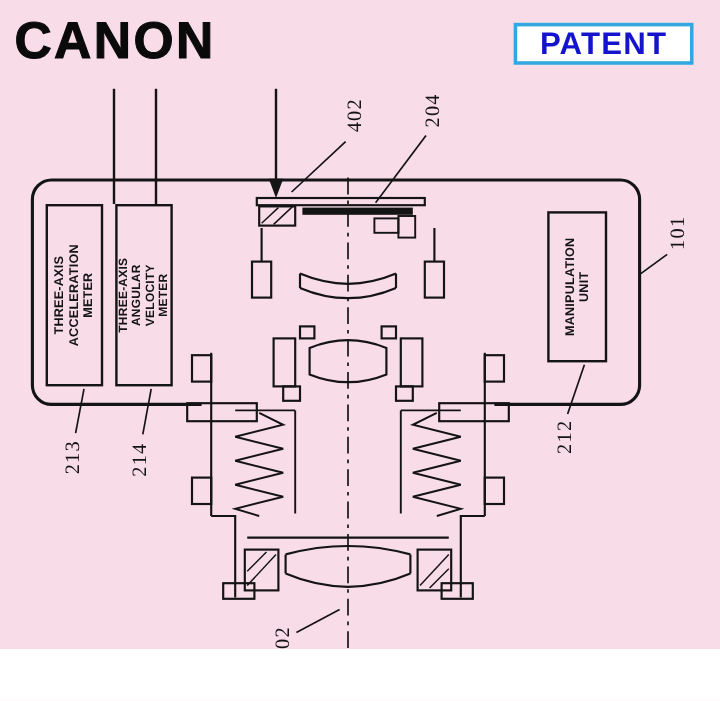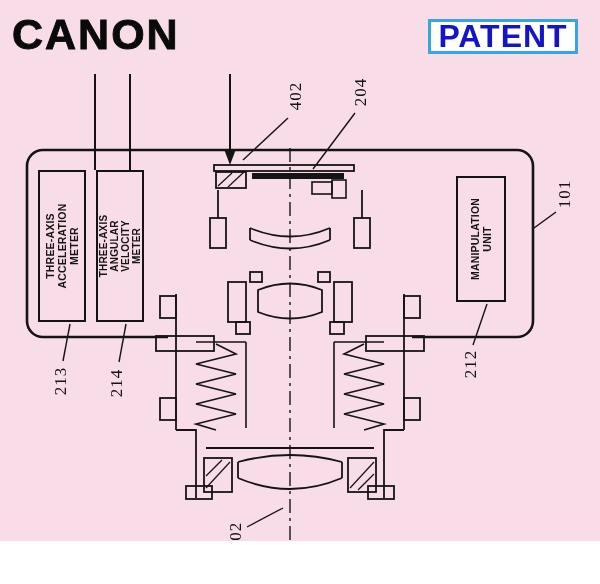--- a/index.html
+++ b/index.html
@@ -21,21 +21,21 @@
     font-family:"Liberation Sans",sans-serif;
     font-weight:bold;font-size:43px;letter-spacing:2px;
     -webkit-text-stroke:0.9px #0a0a0a;color:#0a0a0a;
   }
   .patent-badge{
     position:absolute;left:428px;top:19px;width:150px;height:35px;
     background:var(--patent-bg);
     border:3px solid var(--patent-border);
     color:var(--patent-text);
     display:flex;align-items:center;justify-content:center;
-    font-size:32px;font-weight:600;letter-spacing:1px;
+    font-size:26px;font-weight:600;letter-spacing:1px;
   }
   svg{position:absolute;left:0;top:0;}
   .comp-box{
     position:absolute;border:2.2px solid var(--ink);
   }
   .comp-box .lbl{
     position:absolute;left:50%;top:50%;
     transform:translate(-50%,-50%) rotate(-90deg);
     text-align:center;white-space:pre-line;
     font-size:10.5px;line-height:1.15;font-weight:600;letter-spacing:0.2px;

